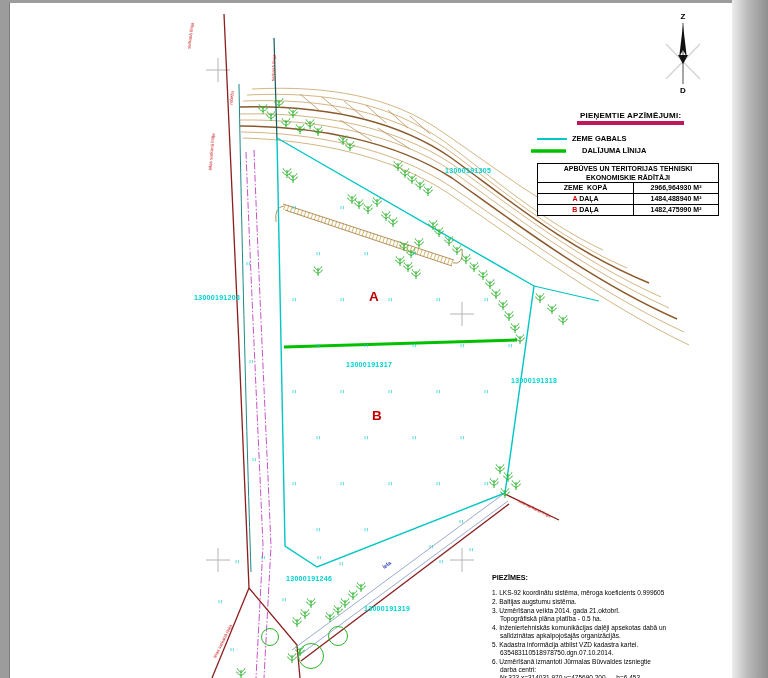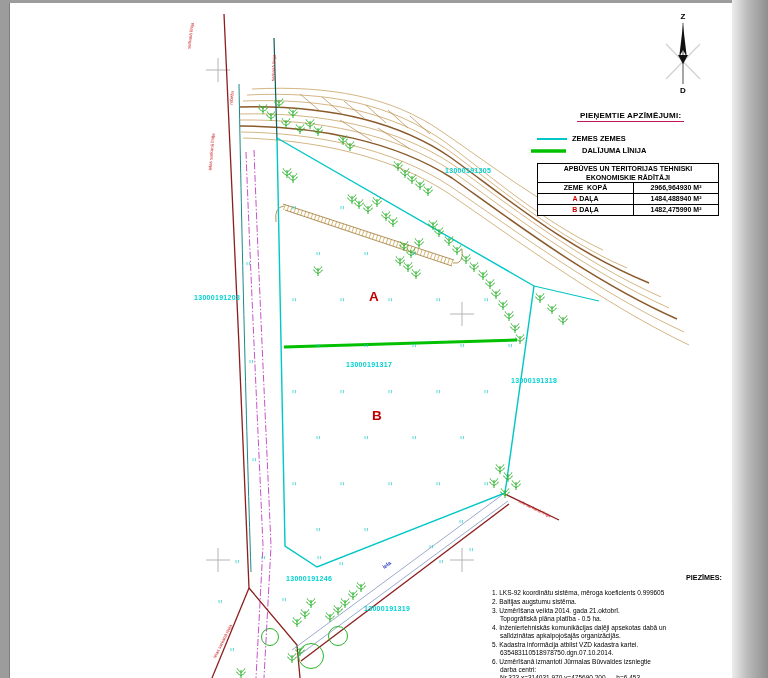--- a/index.html
+++ b/index.html
@@ -6,38 +6,38 @@
   #canvas{position:relative;width:768px;height:678px;overflow:hidden;background:#9c9c9c;
           font-family:"Liberation Sans",sans-serif;}
   #page{position:absolute;left:9px;top:3px;width:722px;height:675px;background:#ffffff;
         border-left:1px solid #7e7e7e;}
   #right-shade{position:absolute;left:732px;top:0;width:36px;height:678px;
         background:linear-gradient(90deg,#ededed 0%,#b9b9b9 45%,#8f8f8f 100%);}
   svg.plan{position:absolute;left:0;top:0;width:768px;height:678px;}
   .abs{position:absolute;}
 
   
-  .legend-title{font-size:8px;font-weight:bold;color:#000;border-bottom:1px solid #be185d;
+  .legend-title{font-size:8px;font-weight:bold;color:#000;border-bottom:4px solid #be185d;
         padding:0 3px 1px 3px;letter-spacing:.2px;white-space:pre;}
   .legend-label{font-size:7.5px;font-weight:bold;color:#000;white-space:pre;}
 
   
   #ind-table{left:537px;top:163px;width:180px;border:1px solid #000;background:#fff;
         font-size:7px;font-weight:bold;color:#000;}
   #ind-table .hdr{height:17px;border-bottom:1px solid #000;text-align:center;line-height:8.5px;padding-top:1px;}
   #ind-table .t-row{display:flex;height:10px;line-height:10px;}
   #ind-table .t-row + .t-row{border-top:1px solid #000;}
   #ind-table .t-cell{white-space:pre;}
   #ind-table .t-cell.l{width:95px;border-right:1px solid #000;text-align:center;}
   #ind-table .t-cell.r{flex:1;text-align:center;}
   .red-letter{color:#d00000;}
 
   
   #notes{left:492px;top:573px;width:230px;color:#000;}
-  #notes .notes-title{font-size:7.2px;font-weight:bold;margin-bottom:7px;text-align:right;}
+  #notes .notes-title{font-size:7.2px;font-weight:bold;margin-bottom:7px;}
   #notes .nl{font-size:6.5px;line-height:7.9px;white-space:pre;}
   #notes .nl.item{margin-top:1.1px;}
   #notes .nl.cont{padding-left:8px;}
 </style>
 </head>
 <body>
 
 <div id="canvas">
   <div id="page"></div>
   <div id="right-shade"></div>
@@ -263,21 +263,21 @@
       <text transform="translate(192,36) rotate(-82)">sarkanā līnija</text>
       <text transform="translate(233,98) rotate(-85)">robeža</text>
       <text transform="translate(275,68) rotate(-87)">sarkanā līnija</text>
       <text transform="translate(224,642) rotate(-63)">ielas sarkanā līnija</text>
       <text transform="translate(534,510) rotate(26)">iela sarkanā līnija</text>
     </g>
     <text transform="translate(384,569) rotate(-34)" font-size="5.5" fill="#2f3fbf" font-weight="bold">iela</text>
   </svg>
 
   <div class="abs legend-title" style="left:577px;top:111px;">PIEŅEMTIE APZĪMĒJUMI:</div>
-  <div class="abs legend-label" style="left:572px;top:134px;">ZEMES ZEMES</div>
+  <div class="abs legend-label" style="left:572px;top:134px;">ZEME GABALS</div>
   <div class="abs legend-label" style="left:570px;top:146px;padding-left:12px;">DALĪJUMA LĪNIJA</div>
 
   <div class="abs" id="ind-table">
     <div class="hdr">
       <div>APBŪVES UN TERITORIJAS TEHNISKI</div>
       <div>EKONOMISKIE RĀDĪTĀJI</div>
     </div>
     <div class="t-row">
       <div class="t-cell l"><span class="red-letter"></span><span>ZEME  KOPĀ</span></div>
       <div class="t-cell r">2966,964930 M²</div>

